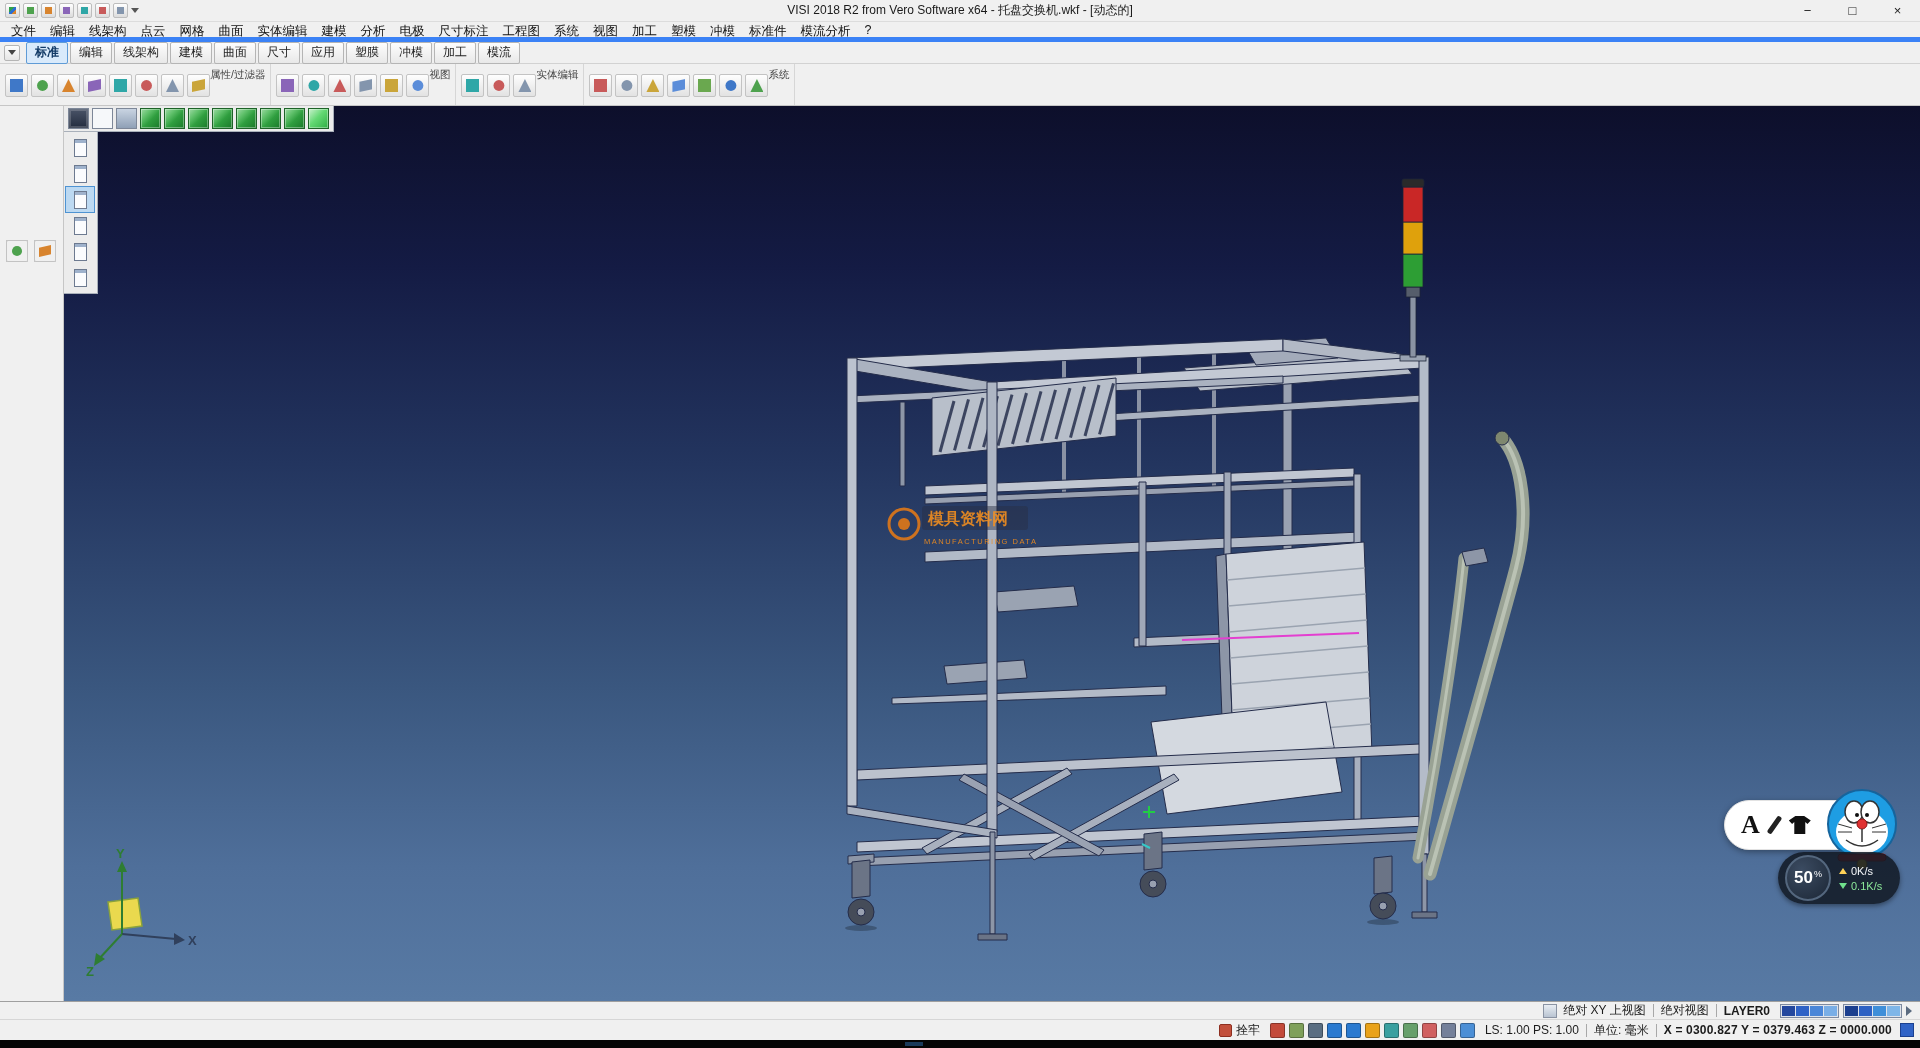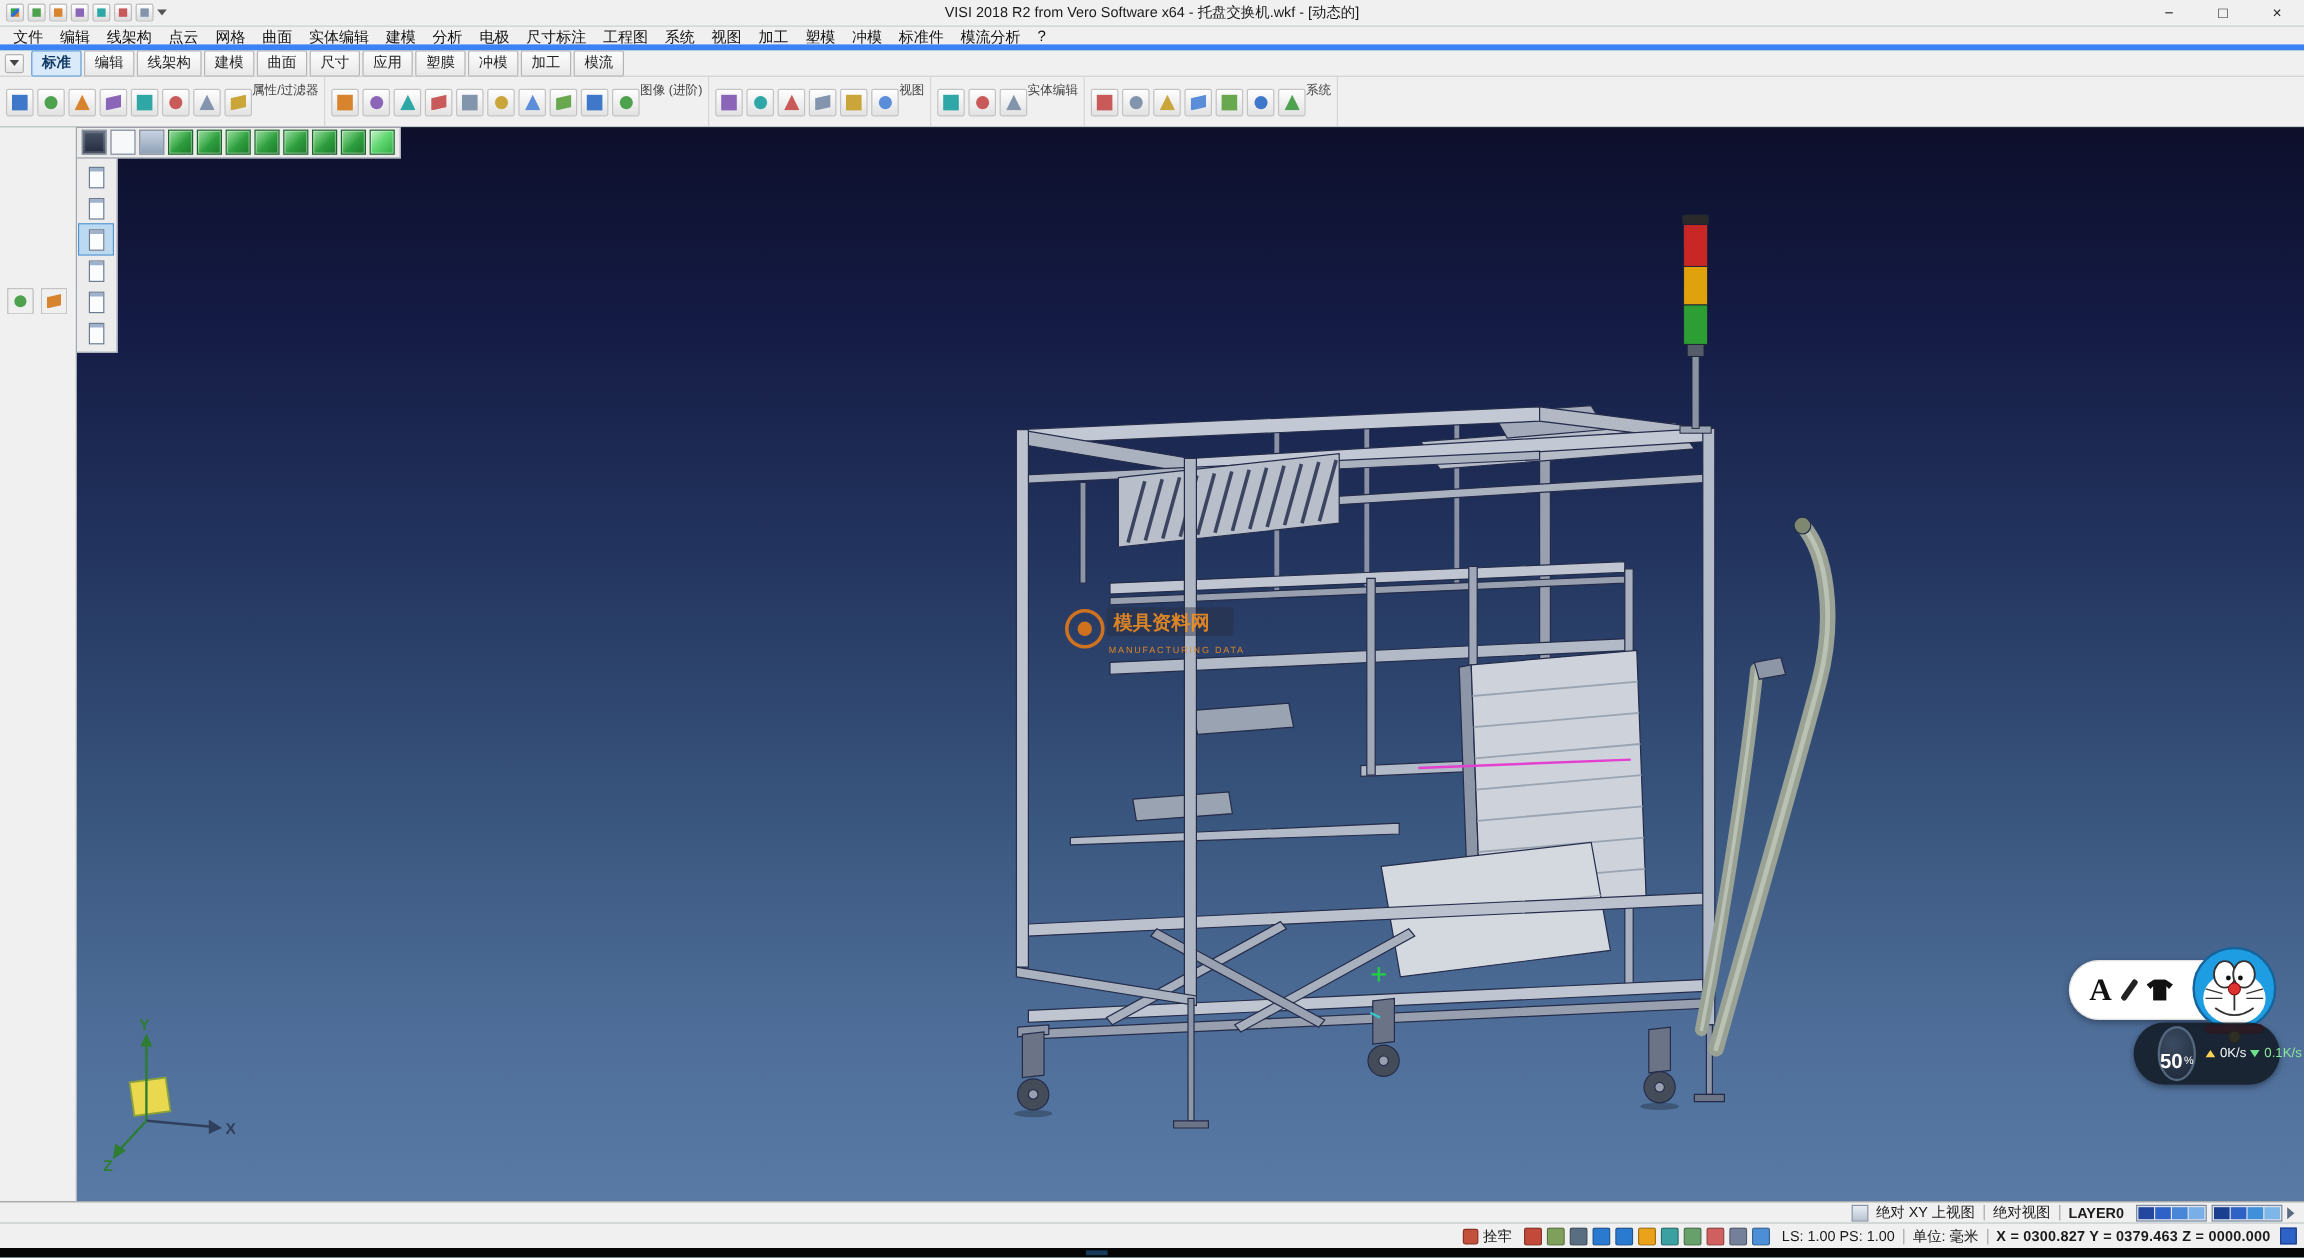--- a/index.html
+++ b/index.html
@@ -63,24 +63,24 @@
   .clip-cell.active{background:#bcd9f2;outline:1px solid #4e93d2}
 
   
   .overlay{position:absolute;left:1724px;top:786px;width:180px;height:126px;z-index:30}
   .pill{position:absolute;left:0;top:14px;width:150px;height:50px;background:#fff;border:1px solid #e2e2e2;border-radius:26px;box-shadow:0 2px 6px rgba(0,0,0,.35);display:flex;align-items:center;gap:12px;padding-left:16px}
   .pill .letterA{font-size:26px;font-weight:bold;color:#111;font-family:"Liberation Serif","DejaVu Serif",serif}
   .pill .pen{width:5px;height:20px;background:#222;transform:rotate(35deg);border-radius:2px}
   .pill .tshirt{width:22px;height:18px;background:#111;clip-path:polygon(30% 0,70% 0,100% 25%,85% 45%,75% 33%,75% 100%,25% 100%,25% 33%,15% 45%,0 25%)}
   .dora{position:absolute;right:0;top:0;width:84px;height:84px}
   .speedbox{position:absolute;left:54px;top:66px;width:122px;height:52px;background:rgba(18,26,38,.88);border-radius:26px;display:flex;align-items:center;box-shadow:0 2px 5px rgba(0,0,0,.4)}
-  .speed-circle{width:46px;height:46px;border-radius:50%;margin-left:20px;background:radial-gradient(circle at 35% 30%,#3b4b61,#1c2736);border:2px solid #54677e;color:#fff;display:flex;align-items:center;justify-content:center;padding-top:12px}
+  .speed-circle{width:46px;height:46px;border-radius:50%;margin-left:7px;background:radial-gradient(circle at 35% 30%,#3b4b61,#1c2736);border:2px solid #54677e;color:#fff;display:flex;align-items:flex-start;justify-content:center;padding-top:12px}
   .speed-circle .val{font-size:17px;font-weight:bold;line-height:1}
   .speed-circle .unit{font-size:9px;margin-left:1px}
-  .speeds{display:flex;flex-direction:row;gap:3px;margin-left:8px;font-size:11px}
+  .speeds{display:flex;flex-direction:column;gap:3px;margin-left:8px;font-size:11px}
   .speeds .row{display:flex;align-items:center;gap:4px}
   .arr{width:0;height:0;border-left:4px solid transparent;border-right:4px solid transparent}
   .arr.up{border-bottom:6px solid #ffd257}
   .arr.down{border-top:6px solid #6fe08c}
   .sp-up{color:#f4f6f8}
   .sp-down{color:#8ce99a}
 
   
   .status1{position:absolute;left:0;top:1001px;right:0;height:18px;background:#f0f0f0;border-top:1px solid #9f9f9f;display:flex;align-items:center;font-size:12px;padding:0 8px}
   .status2{position:absolute;left:0;top:1019px;right:0;height:21px;background:#f0f0f0;border-top:1px solid #d6d6d6;display:flex;align-items:center;font-size:12px;padding:0 6px}
@@ -170,35 +170,20 @@
           <div class="tico" style="--c: #3f78c8;"></div>
           <div class="tico" style="--c: #4ea24e;"></div>
           <div class="tico" style="--c: #d8842e;"></div>
           <div class="tico" style="--c: #8a65b8;"></div>
           <div class="tico" style="--c: #2fa7a7;"></div>
           <div class="tico" style="--c: #c85a5a;"></div>
           <div class="tico" style="--c: #8395ad;"></div>
           <div class="tico" style="--c: #caa53a;"></div>
         </div>
         <div class="tlabel">属性/过滤器</div>
-      </div>
-      <div class="tgroup">
-        <div class="trow">
-          <div class="tico" style="--c: #d8842e;"></div>
-          <div class="tico" style="--c: #8a65b8;"></div>
-          <div class="tico" style="--c: #2fa7a7;"></div>
-          <div class="tico" style="--c: #c85a5a;"></div>
-          <div class="tico" style="--c: #8395ad;"></div>
-          <div class="tico" style="--c: #caa53a;"></div>
-          <div class="tico" style="--c: #5b8dd9;"></div>
-          <div class="tico" style="--c: #6aa84f;"></div>
-          <div class="tico" style="--c: #3f78c8;"></div>
-          <div class="tico" style="--c: #4ea24e;"></div>
-        </div>
-        <div class="tlabel">图像 (进阶)</div>
       </div>
       <div class="tgroup">
         <div class="trow">
           <div class="tico" style="--c: #8a65b8;"></div>
           <div class="tico" style="--c: #2fa7a7;"></div>
           <div class="tico" style="--c: #c85a5a;"></div>
           <div class="tico" style="--c: #8395ad;"></div>
           <div class="tico" style="--c: #caa53a;"></div>
           <div class="tico" style="--c: #5b8dd9;"></div>
         </div>

